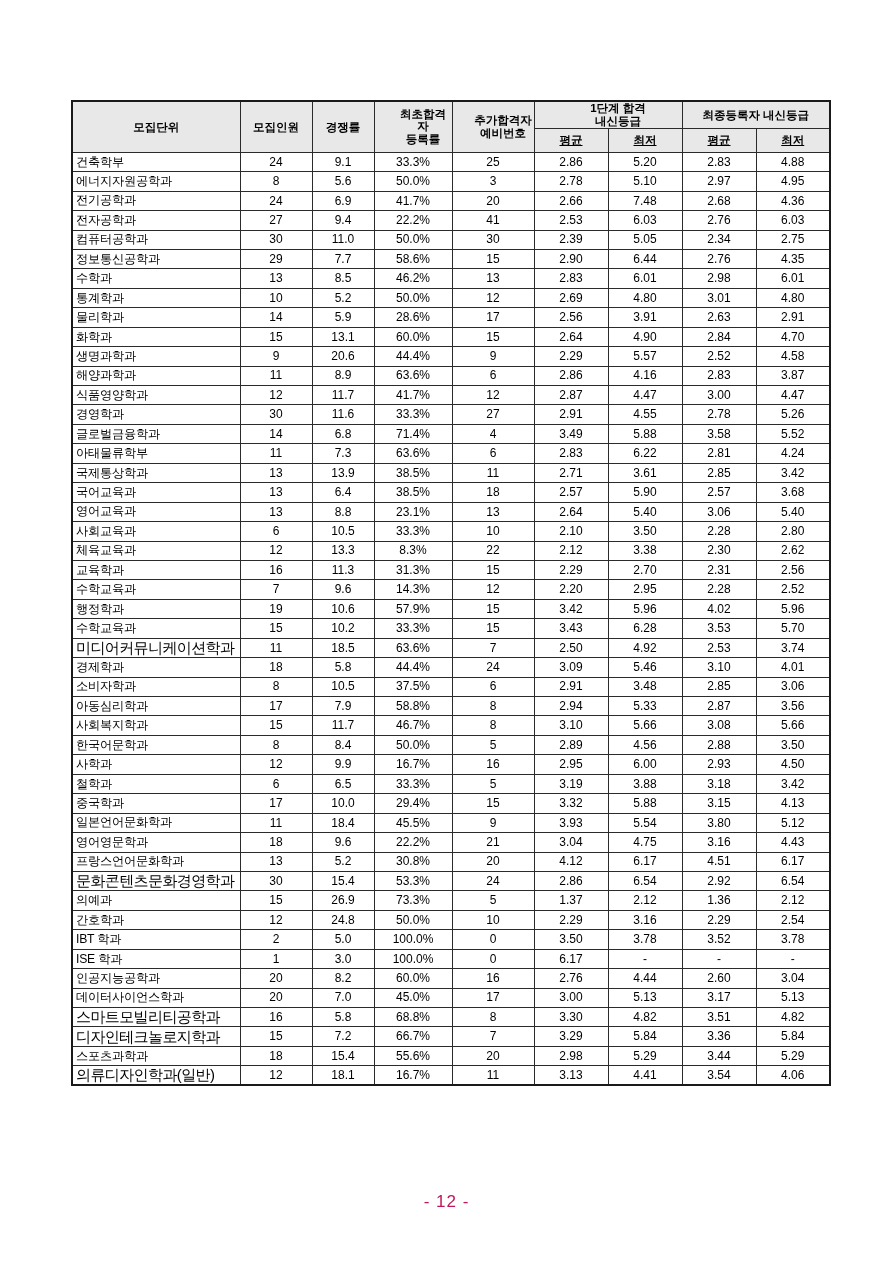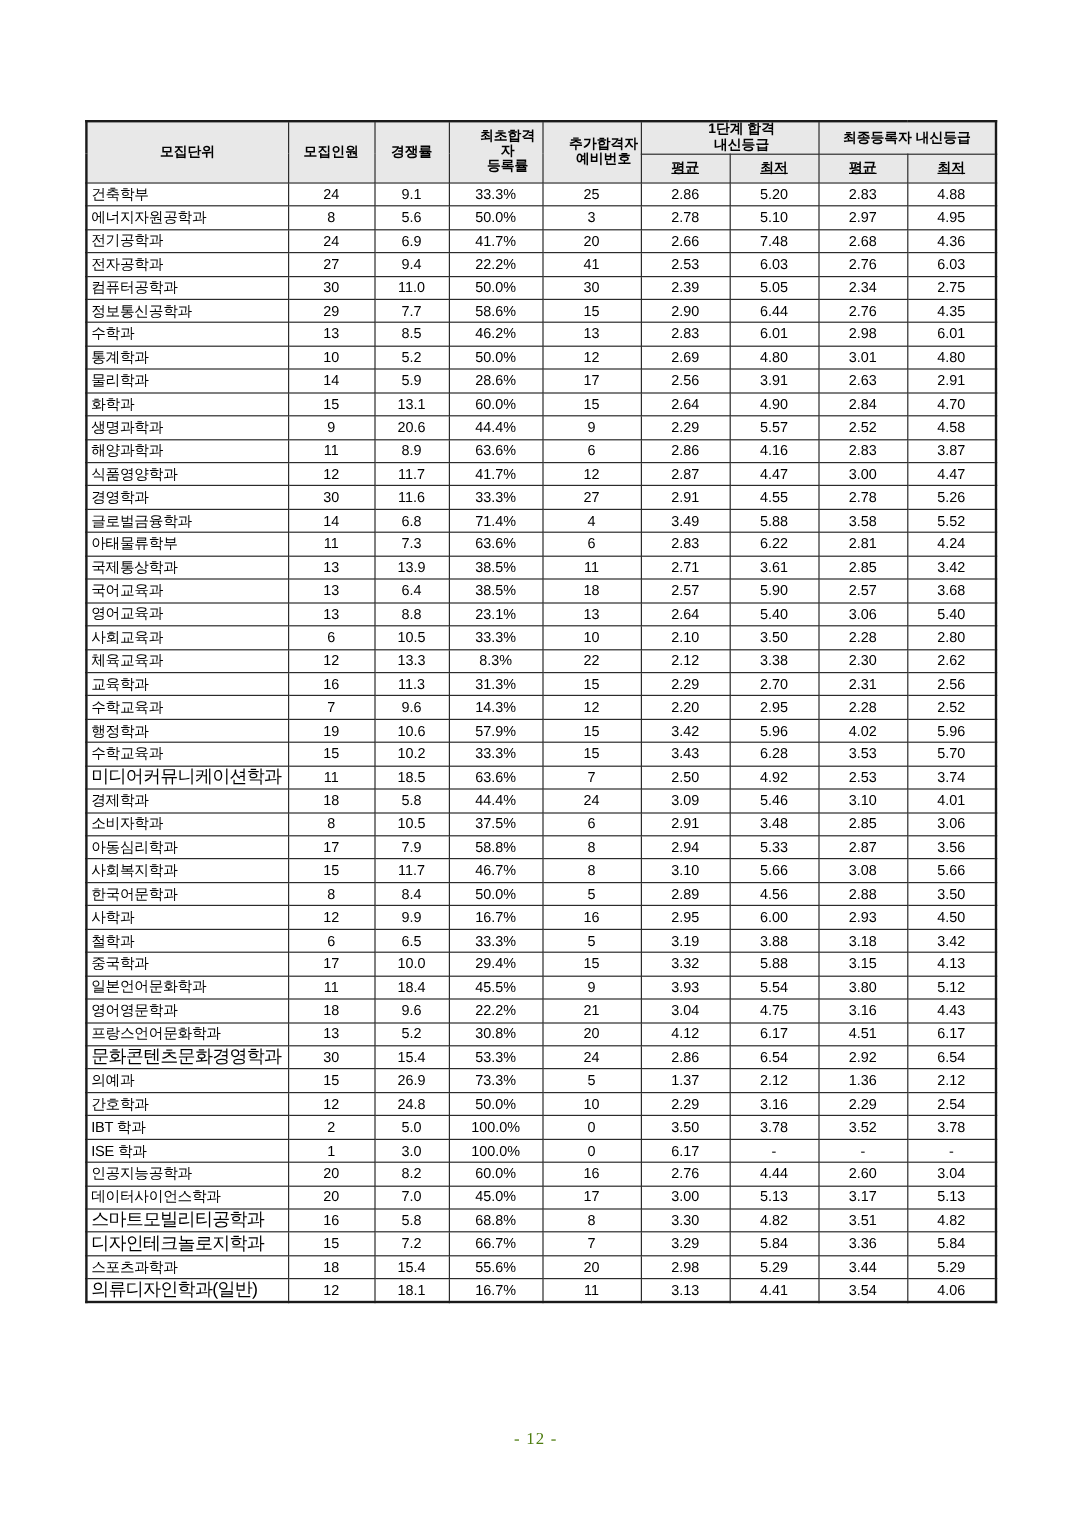--- a/index.html
+++ b/index.html
@@ -95,24 +95,24 @@
   col.c-s1min { width: 74px; }
   col.c-fnavg { width: 74px; }
   col.c-fnmin { width: 74px; }
 
   .page-number {
     position: absolute;
     left: 0;
     top: 1192px;
     width: 893px;
     text-align: center;
-    font-size: 14px;
-    font-family: Liberation Serif, serif;
+    font-size: 17px;
+    font-family: Liberation Sans, sans-serif;
     letter-spacing: 1px;
-    color: #4d7c0f;
+    color: #be185d;
   }
 </style>
 </head>
 <body>
 
 <div class="page">
 
   <div class="table-wrap">
     <table class="result">
       <colgroup>

